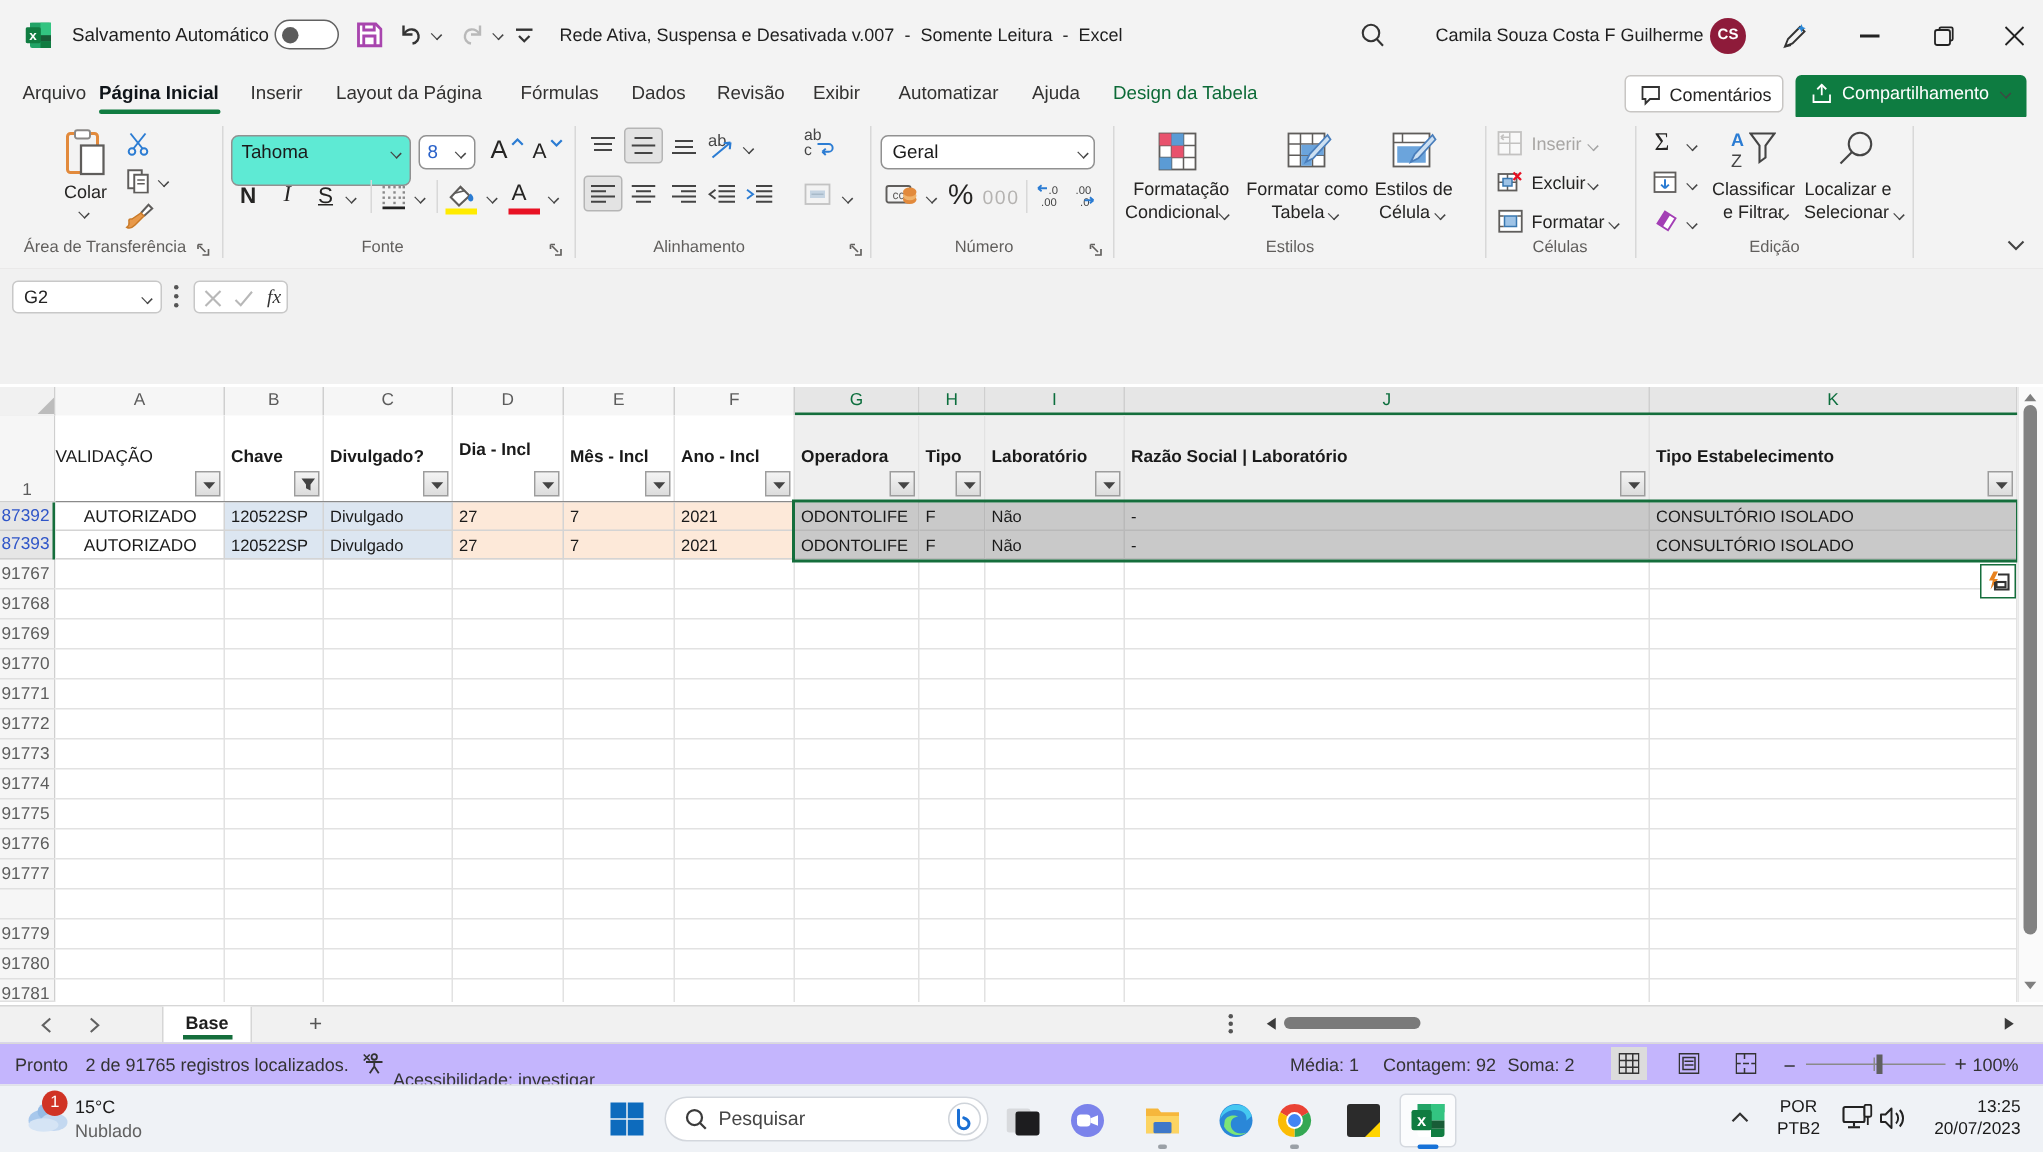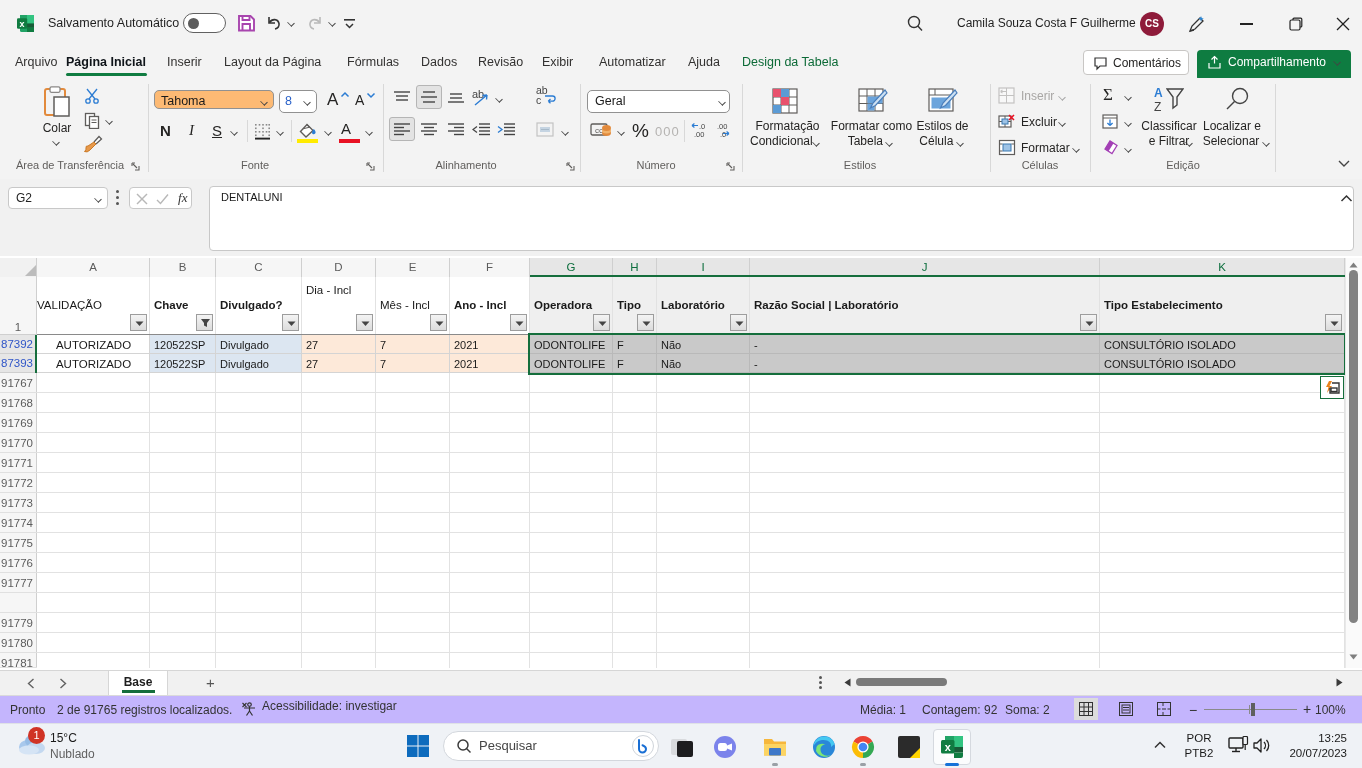--- a/index.html
+++ b/index.html
@@ -45,20 +45,21 @@
   <svg class="abs" style="left:306px;top:14px" width="18" height="18" viewBox="0 0 18 18">
     <path d="M14 3 L14 9 L8 9" fill="none" stroke="#b9b9b9" stroke-width="1.6"></path>
     <path d="M13.5 8.5 C11 4.5 5 4.5 4 9.5 C3.5 12 5 14.5 8 15" fill="none" stroke="#b9b9b9" stroke-width="1.6"></path>
   </svg>
   <span class="chv" style="left:329px;top:20px;"></span>
 
   <svg class="abs" style="left:342px;top:17px" width="15" height="14" viewBox="0 0 15 14">
     <rect x="2" y="2" width="11" height="1.6" fill="#333"></rect>
     <path d="M4 7 l3.5 3.5 L11 7" fill="none" stroke="#333" stroke-width="1.5"></path>
   </svg>
+  <div class="abs" style="left:373px;top:16px;font-size:12px;color:#1f1f1f;">Rede Ativa, Suspensa e Desativada v.007&nbsp;&nbsp;-&nbsp;&nbsp;Somente Leitura&nbsp;&nbsp;-&nbsp;&nbsp;Excel</div>
 
   <svg class="abs" style="left:905px;top:14px" width="20" height="20" viewBox="0 0 20 20">
     <circle cx="9" cy="8" r="5.5" fill="none" stroke="#333" stroke-width="1.4"></circle>
     <line x1="12.8" y1="12" x2="17" y2="16.5" stroke="#333" stroke-width="1.4"></line>
   </svg>
   <div class="abs" style="left:957px;top:16px;font-size:12px;color:#1f1f1f;">Camila Souza Costa F Guilherme</div>
   <div class="abs" style="left:1140px;top:12px;width:24px;height:24px;border-radius:50%;background:#8e1b3a;color:#fff;font-size:10px;font-weight:bold;text-align:center;line-height:24px;">CS</div>
 
   <svg class="abs" style="left:1187px;top:14px" width="20" height="20" viewBox="0 0 20 20">
     <path d="M3 17 L5 12 L13 4 L16 7 L8 15 Z" fill="none" stroke="#333" stroke-width="1.3"></path>
@@ -144,21 +145,21 @@
 
   <svg class="abs" style="left:83px;top:56px" width="20" height="20" viewBox="0 0 20 20">
     <path d="M11 8 L16 2.5 L18.5 5 L13 10" fill="#fff" stroke="#5f5d5b" stroke-width="1.3"></path>
     <path d="M11 8 L13 10 L7 16 q-3 3 -5.5 1.5 q2 -1.5 1.5 -3.5 q-0.5 -2.5 2 -2 Z" fill="#e8994a" stroke="#c97a28" stroke-width="1"></path>
   </svg>
   <div class="abs" style="left:10px;top:81px;width:120px;text-align:center;font-size:11px;color:#605e5c;">Área de Transferência</div>
   <svg class="abs" style="left:131px;top:84px" width="10" height="10" viewBox="0 0 10 10">
     <path d="M1 1 h3 M1 1 v3 M2 2 l4 4 M8 4 v4 h-4" fill="none" stroke="#605e5c" stroke-width="1.1"></path>
   </svg>
 
-  <div class="abs" style="left:154px;top:12px;width:120px;height:19px;background:#fdba74;border:1px solid #919191;border-radius:5px;">
+  <div class="abs" style="left:154px;top:12px;width:120px;height:34px;background:#5eead4;border:1px solid #919191;border-radius:5px;">
     <div class="abs" style="left:6px;top:3px;font-size:12.5px;color:#1a1a1a;">Tahoma</div>
     <span class="chv" style="left:106px;top:8px;"></span>
   </div>
   <div class="abs" style="left:279px;top:12px;width:38px;height:23px;background:#fff;border:1px solid #919191;border-radius:5px;">
     <div class="abs" style="left:5px;top:3px;font-size:12.5px;color:#2a62c9;">8</div>
     <span class="chv" style="left:24px;top:8px;"></span>
   </div>
 
   <div class="abs" style="left:327px;top:12px;font-size:17px;color:#252423;">A</div>
   <svg class="abs" style="left:340px;top:13px" width="10" height="7" viewBox="0 0 10 7">
@@ -450,26 +451,20 @@
   <div class="abs" style="left:116px;top:23px;width:3px;height:3px;background:#555;border-radius:50%;"></div>
   <div class="abs" style="left:129px;top:8px;width:63px;height:22px;background:#fff;border:1px solid #c8c8c8;border-radius:4px;">
     <svg class="abs" style="left:6px;top:5px" width="12" height="12" viewBox="0 0 12 12">
         <line x1="1" y1="1" x2="11" y2="11" stroke="#b8b8b8" stroke-width="1.4"></line>
         <line x1="11" y1="1" x2="1" y2="11" stroke="#b8b8b8" stroke-width="1.4"></line>
       </svg>
     <svg class="abs" style="left:26px;top:5px" width="13" height="12" viewBox="0 0 13 12">
         <path d="M1 7 L4.5 10.5 L12 1.5" fill="none" stroke="#b8b8b8" stroke-width="1.4"></path>
       </svg>
     <div class="abs" style="left:48px;top:2px;font-size:13px;font-style:italic;font-family:'Liberation Serif',serif;color:#333;"><i>f</i>x</div>
-  </div>
-  <div class="abs" style="left:209px;top:7px;width:1145px;height:65px;background:#fff;border:1px solid #c8c8c8;border-radius:4px;">
-    <div class="abs" style="left:11px;top:4px;font-size:11px;color:#1a1a1a;">DENTALUNI</div>
-    <svg class="abs" style="left:1130px;top:7px" width="13" height="9" viewBox="0 0 13 9">
-        <path d="M1.5 7 L6.5 2 L11.5 7" fill="none" stroke="#333" stroke-width="1.5"></path>
-      </svg>
   </div>
 </div>
 
 <div id="sheet" class="abs" style="left:0;top:256px;width:1362px;height:414px;background:#fff;overflow:hidden;">
   <div class="abs" style="left:0;top:2px;width:1345px;height:19px;background:#f6f6f6;border-bottom:1px solid #cfcfcf;"></div>
   <div class="abs" style="left:0;top:2px;width:37px;height:19px;background:#f1f1f1;border-right:1px solid #cfcfcf;"></div>
   <svg class="abs" style="left:25px;top:9px" width="11" height="11" viewBox="0 0 11 11">
       <path d="M11 0 L11 11 L0 11 Z" fill="#bcbcbc"></path>
     </svg>
   <div class="abs" style="left:37px;top:2px;width:113px;height:19px;background:#f6f6f6;border-right:1px solid #cfcfcf;color:#5c5c5c;font-size:11.5px;text-align:center;line-height:19px;">A</div>
@@ -532,23 +527,23 @@
   <div class="abs" style="left:37px;top:356px;width:1308px;height:1px;background:#e2e2e2;"></div>
   <div class="abs" style="left:37px;top:376px;width:1308px;height:1px;background:#e2e2e2;"></div>
   <div class="abs" style="left:37px;top:396px;width:1308px;height:1px;background:#e2e2e2;"></div>
   <div class="abs" style="left:37px;top:21px;width:113px;height:58px;background:#ffffff;border-right:1px solid #e2e2e2;"></div>
   <div class="abs" style="left:37px;top:43px;width:113px;font-size:11.5px;font-weight:normal;color:#1a1a1a;">VALIDAÇÃO</div>
   <div class="abs" style="left:150px;top:21px;width:66px;height:58px;background:#ffffff;border-right:1px solid #e2e2e2;"></div>
   <div class="abs" style="left:154px;top:43px;font-size:11.5px;font-weight:bold;color:#1a1a1a;white-space:nowrap;">Chave</div>
   <div class="abs" style="left:216px;top:21px;width:86px;height:58px;background:#ffffff;border-right:1px solid #e2e2e2;"></div>
   <div class="abs" style="left:220px;top:43px;font-size:11.5px;font-weight:bold;color:#1a1a1a;white-space:nowrap;">Divulgado?</div>
   <div class="abs" style="left:302px;top:21px;width:74px;height:58px;background:#ffffff;border-right:1px solid #e2e2e2;"></div>
-  <div class="abs" style="left:306px;top:28px;font-size:11.5px;font-weight:normal;color:#1a1a1a;white-space:nowrap;">Dia - Incl</div>
+  <div class="abs" style="left:306px;top:38px;font-size:11.5px;font-weight:bold;color:#1a1a1a;white-space:nowrap;">Dia - Incl</div>
   <div class="abs" style="left:376px;top:21px;width:74px;height:58px;background:#ffffff;border-right:1px solid #e2e2e2;"></div>
-  <div class="abs" style="left:380px;top:43px;font-size:11.5px;font-weight:normal;color:#1a1a1a;white-space:nowrap;">Mês - Incl</div>
+  <div class="abs" style="left:380px;top:43px;font-size:11.5px;font-weight:bold;color:#1a1a1a;white-space:nowrap;">Mês - Incl</div>
   <div class="abs" style="left:450px;top:21px;width:80px;height:58px;background:#ffffff;border-right:1px solid #e2e2e2;"></div>
   <div class="abs" style="left:454px;top:43px;font-size:11.5px;font-weight:bold;color:#1a1a1a;white-space:nowrap;">Ano - Incl</div>
   <div class="abs" style="left:530px;top:21px;width:83px;height:58px;background:#efefef;border-right:1px solid #e2e2e2;"></div>
   <div class="abs" style="left:534px;top:43px;font-size:11.5px;font-weight:bold;color:#1a1a1a;white-space:nowrap;">Operadora</div>
   <div class="abs" style="left:613px;top:21px;width:44px;height:58px;background:#efefef;border-right:1px solid #e2e2e2;"></div>
   <div class="abs" style="left:617px;top:43px;font-size:11.5px;font-weight:bold;color:#1a1a1a;white-space:nowrap;">Tipo</div>
   <div class="abs" style="left:657px;top:21px;width:93px;height:58px;background:#efefef;border-right:1px solid #e2e2e2;"></div>
   <div class="abs" style="left:661px;top:43px;font-size:11.5px;font-weight:bold;color:#1a1a1a;white-space:nowrap;">Laboratório</div>
   <div class="abs" style="left:750px;top:21px;width:350px;height:58px;background:#efefef;border-right:1px solid #e2e2e2;"></div>
   <div class="abs" style="left:754px;top:43px;font-size:11.5px;font-weight:bold;color:#1a1a1a;white-space:nowrap;">Razão Social | Laboratório</div>
@@ -696,21 +691,21 @@
 </div>
 
 <div id="statusbar" class="abs" style="left:0;top:695px;width:1362px;height:28px;background:#c4b5fd;border-top:1px solid #dadada;font-size:12px;color:#333;">
   <div class="abs" style="left:10px;top:7px;">Pronto</div>
   <div class="abs" style="left:57px;top:7px;">2 de 91765 registros localizados.</div>
   <svg class="abs" style="left:241px;top:5px" width="17" height="17" viewBox="0 0 17 17">
     <circle cx="8.5" cy="3.6" r="1.8" fill="none" stroke="#333" stroke-width="1.2"></circle>
     <path d="M3 7 h11 M8.5 6 v4 M8.5 10 l-3 4.5 M8.5 10 l3 4.5" fill="none" stroke="#333" stroke-width="1.2"></path>
     <path d="M1.5 2 l4 4 M5.5 2 l-4 4" stroke="#333" stroke-width="1.1"></path>
   </svg>
-  <div class="abs" style="left:262px;top:3px;">Acessibilidade: investigar</div>
+  <div class="abs" style="left:262px;top:17px;">Acessibilidade: investigar</div>
   <div class="abs" style="left:860px;top:7px;">Média: 1</div>
   <div class="abs" style="left:922px;top:7px;">Contagem: 92</div>
   <div class="abs" style="left:1005px;top:7px;">Soma: 2</div>
 
   <div class="abs" style="left:1074px;top:2px;width:24px;height:22px;background:#dcdcdc;"></div>
   <svg class="abs" style="left:1079px;top:6px" width="14" height="14" viewBox="0 0 14 14">
       <g stroke="#333" stroke-width="1">
         <rect x="0.5" y="0.5" width="13" height="13" fill="none"></rect>
         <line x1="0.5" y1="5" x2="13.5" y2="5"></line>
         <line x1="0.5" y1="9.5" x2="13.5" y2="9.5"></line>

